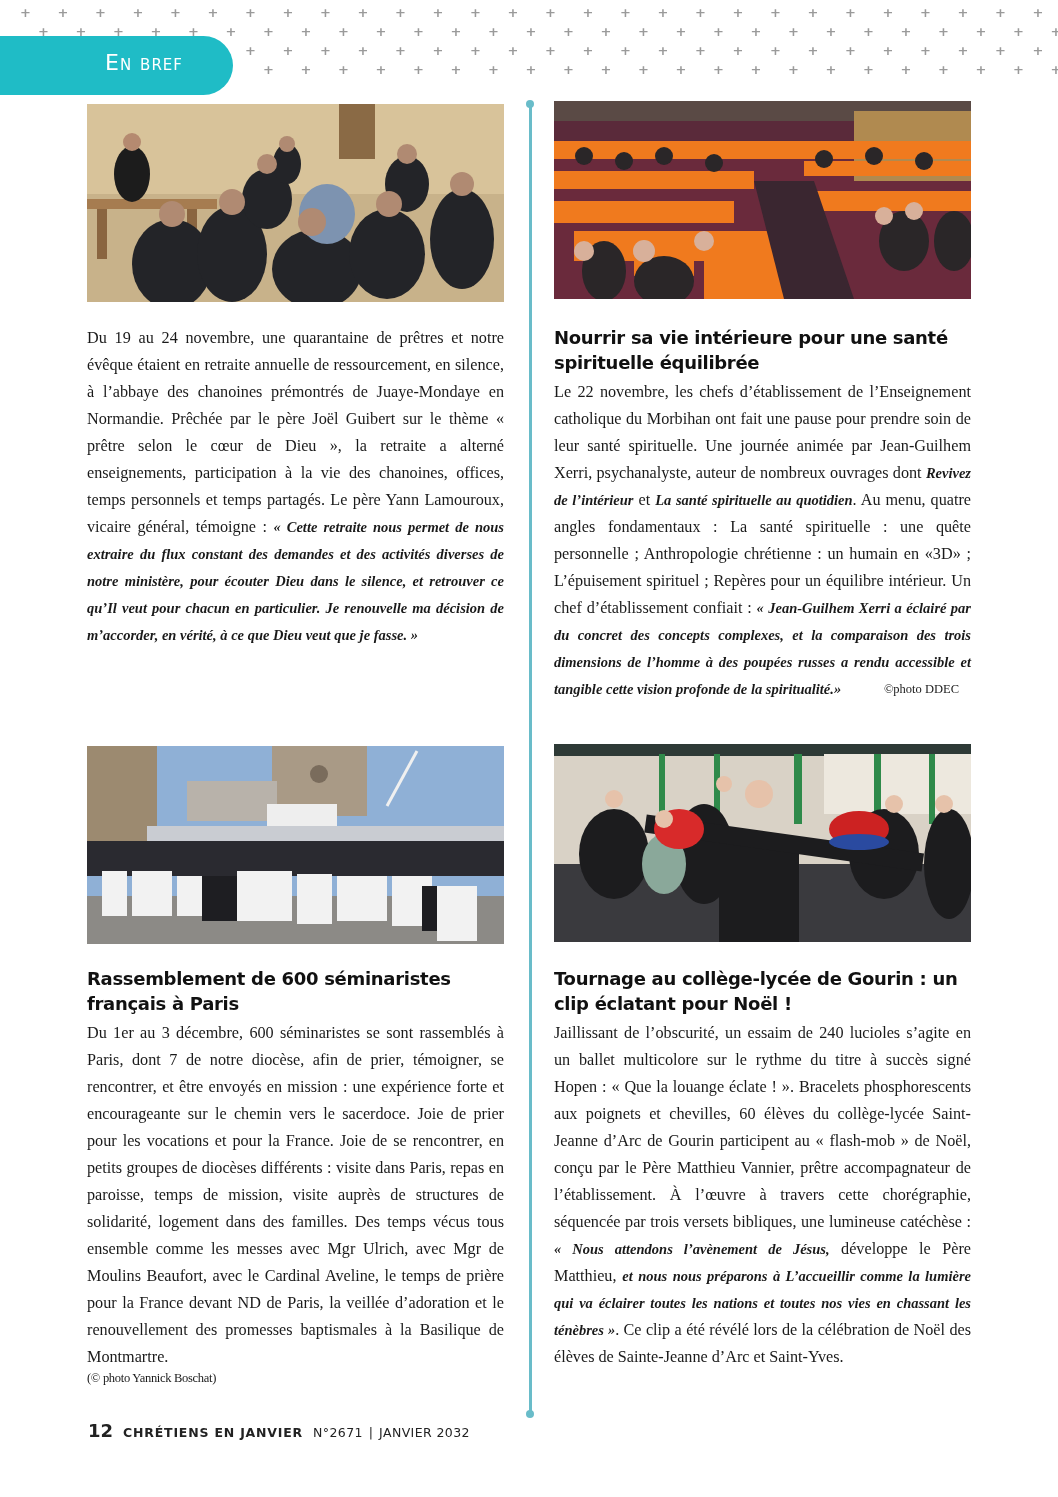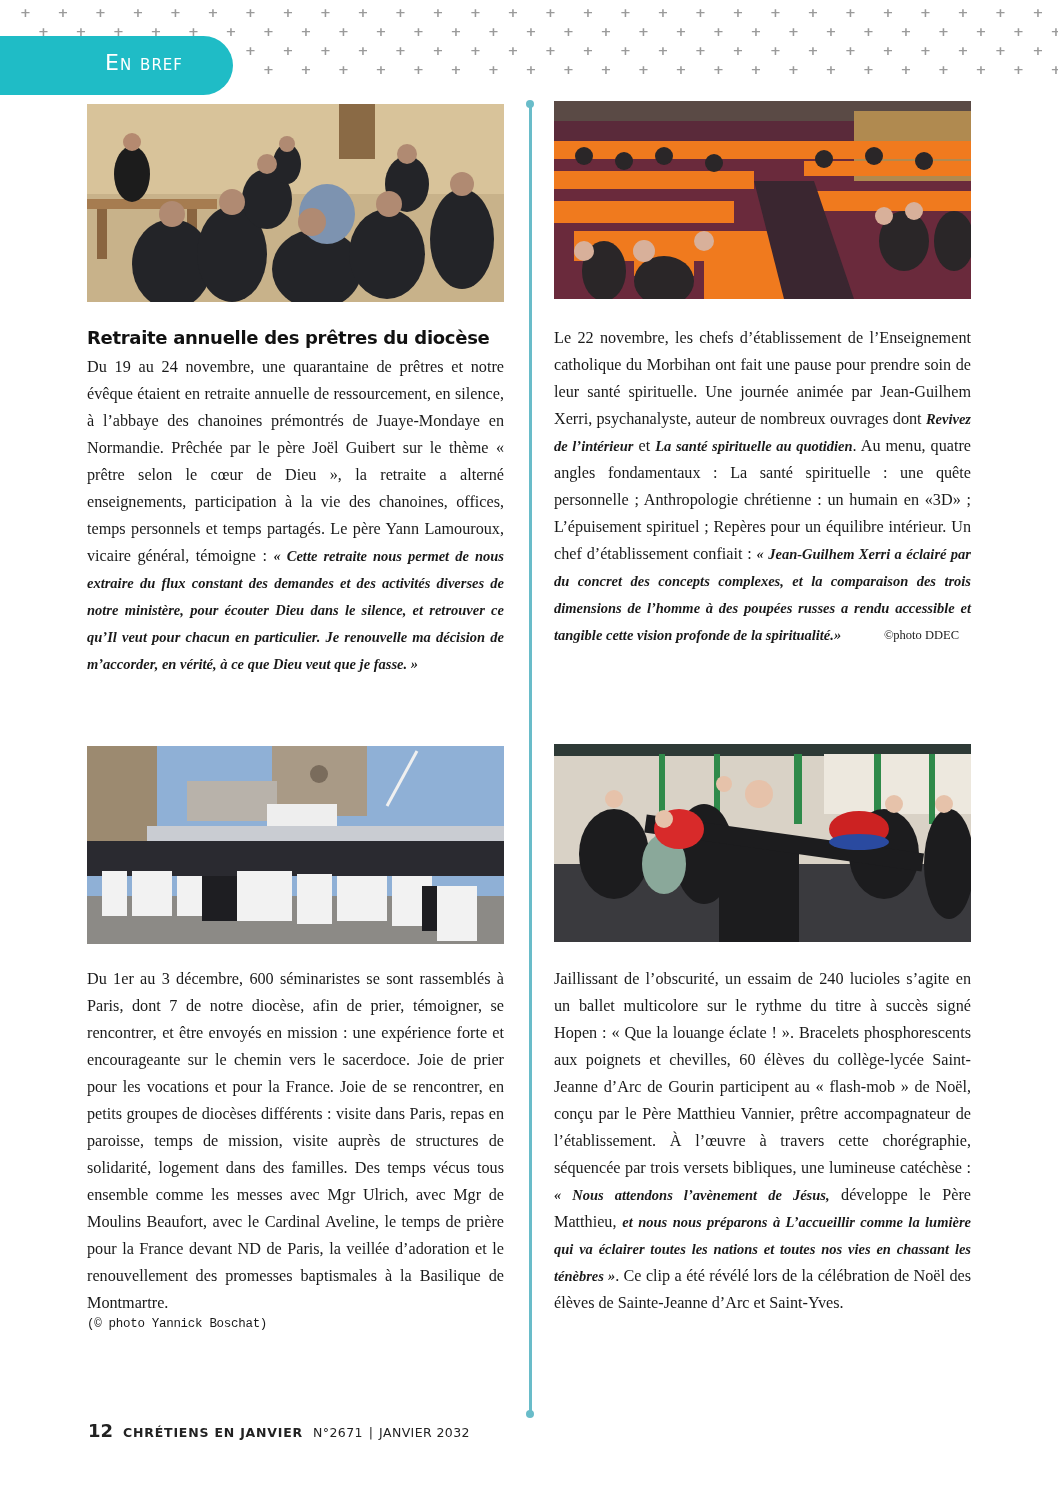--- a/index.html
+++ b/index.html
@@ -14,21 +14,21 @@
   .divider { position: absolute; left: 529px; top: 103px; width: 3px; height: 1310px; background: #69bcc9; }
   .divider-dot { position: absolute; left: 526px; width: 8px; height: 8px; border-radius: 50%; background: #69bcc9; }
 
   .photo { position: absolute; overflow: hidden; }
   .photo svg { width: 100%; height: 100%; display: block; }
 
   .article { position: absolute; width: 417px; }
   .article h2 { margin: 0 0 4px 0; font-family: "DejaVu Sans", sans-serif; font-weight: bold; font-size: 18px; line-height: 25px; color: #111; letter-spacing: -0.3px; }
   .article p { margin: 0; font-size: 16.2px; line-height: 27px; text-align: justify; }
   .article p i { font-style: italic; font-weight: bold; font-size: 14.5px; }
-  .credit { font-size: 12.5px; letter-spacing: -0.3px; font-family: Liberation Mono, monospace; }
+  .credit { font-size: 12.5px; letter-spacing: -0.3px; }
   .credit-right { float: right; font-size: 12.5px; margin-right: 12px; }
 
   .footer { position: absolute; left: 88px; top: 1420px; font-family: "DejaVu Sans", sans-serif; font-size: 12.5px; color: #222; white-space: nowrap; }
   .footer .pg { font-weight: bold; font-size: 18px; margin-right: 10px; }
   .footer .mag { font-weight: bold; letter-spacing: 0.8px; margin-right: 10px; }
   .footer .issue { letter-spacing: 0.4px; }
   .footer .sep { margin: 0 6px; }
 </style>
 </head>
 <body>
@@ -212,25 +212,25 @@
         <circle cx="30" cy="150" r="10"></circle>
         <circle cx="90" cy="150" r="11"></circle>
         <circle cx="150" cy="140" r="10"></circle>
         <circle cx="330" cy="115" r="9"></circle>
         <circle cx="360" cy="110" r="9"></circle>
       </g>
   </svg>
 </div>
 
 <div class="article" style="left:87px; top:325px;">
-  <h2>Retraite annuelle des prêtres du diocèse</h2>
   <p><span>Du 19 au 24 novembre, une quarantaine de prêtres et notre évêque étaient en retraite annuelle de ressourcement, en silence, à l’abbaye des chanoines prémontrés de Juaye-Mondaye en Normandie. Prêchée par le père Joël Guibert sur le thème « prêtre selon le cœur de Dieu », la retraite a alterné enseignements, participation à la vie des chanoines, offices, temps personnels et temps partagés. Le père Yann Lamouroux, vicaire général, témoigne : </span><i>« Cette retraite nous permet de nous extraire du flux constant des demandes et des activités diverses de notre ministère, pour écouter Dieu dans le silence, et retrouver ce qu’Il veut pour chacun en particulier. Je renouvelle ma décision de m’accorder, en vérité, à ce que Dieu veut que je fasse. »</i></p>
 </div>
 
 <div class="article" style="left:554px; top:325px;">
+  <h2>Nourrir sa vie intérieure pour une santé spirituelle équilibrée</h2>
   <p><span>Le 22 novembre, les chefs d’établissement de l’Enseignement catholique du Morbihan ont fait une pause pour prendre soin de leur santé spirituelle. Une journée animée par Jean-Guilhem Xerri, psychanalyste, auteur de nombreux ouvrages dont </span><i>Revivez de l’intérieur</i><span> et </span><i>La santé spirituelle au quotidien</i><span>. Au menu, quatre angles fondamentaux : La santé spirituelle : une quête personnelle ; Anthropologie chrétienne : un humain en «3D» ; L’épuisement spirituel ; Repères pour un équilibre intérieur. Un chef d’établissement confiait : </span><i>« Jean-Guilhem Xerri a éclairé par du concret des concepts complexes, et la comparaison des trois dimensions de l’homme à des poupées russes a rendu accessible et tangible cette vision profonde de la spiritualité.»</i><span class="credit-right">©photo DDEC</span></p>
 </div>
 
 <div class="photo" style="left:87px; top:746px; width:417px; height:198px;" title="Séminaristes rassemblés devant Notre-Dame de Paris">
   <svg viewBox="0 0 417 198" preserveAspectRatio="none">
     <rect width="417" height="198" fill="#8fb0d6"></rect>
     <rect x="0" y="150" width="417" height="48" fill="#8c8a86"></rect>
     <rect x="185" y="0" width="95" height="70" fill="#a99a86"></rect>
     <circle cx="232" cy="28" r="9" fill="#7a6c5c"></circle>
     <rect x="0" y="0" width="70" height="100" fill="#9c8a70"></rect>
@@ -286,23 +286,25 @@
         <circle cx="110" cy="75" r="9"></circle>
         <circle cx="60" cy="55" r="9"></circle>
         <circle cx="340" cy="60" r="9"></circle>
         <circle cx="390" cy="60" r="9"></circle>
         <circle cx="170" cy="40" r="8"></circle>
       </g>
   </svg>
 </div>
 
 <div class="article" style="left:87px; top:966px;">
+  <h2>Rassemblement de 600 séminaristes français à Paris</h2>
   <p>Du 1er au 3 décembre, 600 séminaristes se sont rassemblés à Paris, dont 7 de notre diocèse, afin de prier, témoigner, se rencontrer, et être envoyés en mission : une expérience forte et encourageante sur le chemin vers le sacerdoce. Joie de prier pour les vocations et pour la France. Joie de se rencontrer, en petits groupes de diocèses différents : visite dans Paris, repas en paroisse, temps de mission, visite auprès de structures de solidarité, logement dans des familles. Des temps vécus tous ensemble comme les messes avec Mgr Ulrich, avec Mgr de Moulins Beaufort, avec le Cardinal Aveline, le temps de prière pour la France devant ND de Paris, la veillée d’adoration et le renouvellement des promesses baptismales à la Basilique de Montmartre.</p>
   <div class="credit">(© photo Yannick Boschat)</div>
 </div>
 
 <div class="article" style="left:554px; top:966px;">
+  <h2>Tournage au collège-lycée de Gourin : un clip éclatant pour Noël !</h2>
   <p><span>Jaillissant de l’obscurité, un essaim de 240 lucioles s’agite en un ballet multicolore sur le rythme du titre à succès signé Hopen : « Que la louange éclate ! ». Bracelets phosphorescents aux poignets et chevilles, 60 élèves du collège-lycée Saint-Jeanne d’Arc de Gourin participent au « flash-mob » de Noël, conçu par le Père Matthieu Vannier, prêtre accompagnateur de l’établissement. À l’œuvre à travers cette chorégraphie, séquencée par trois versets bibliques, une lumineuse catéchèse : </span><i>« Nous attendons l’avènement de Jésus,</i><span> développe le Père Matthieu, </span><i>et nous nous préparons à L’accueillir comme la lumière qui va éclairer toutes les nations et toutes nos vies en chassant les ténèbres »</i><span>. Ce clip a été révélé lors de la célébration de Noël des élèves de Sainte-Jeanne d’Arc et Saint-Yves.</span></p>
 </div>
 
 <div class="footer">
   <span class="pg">12</span><span class="mag">CHRÉTIENS EN JANVIER</span><span class="issue">N°2671</span><span class="sep">|</span><span class="issue">JANVIER 2032</span>
 </div>
 
 </body></html>

